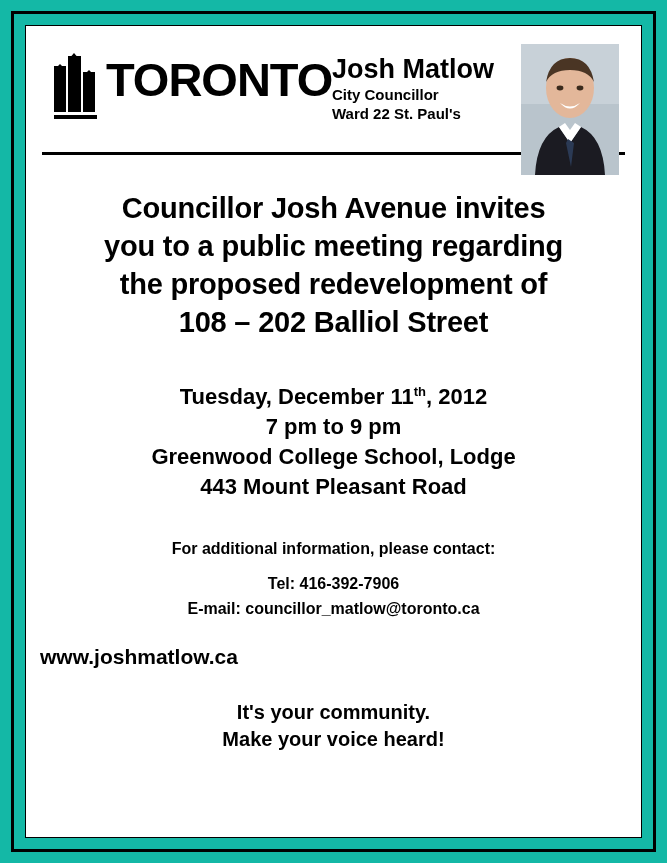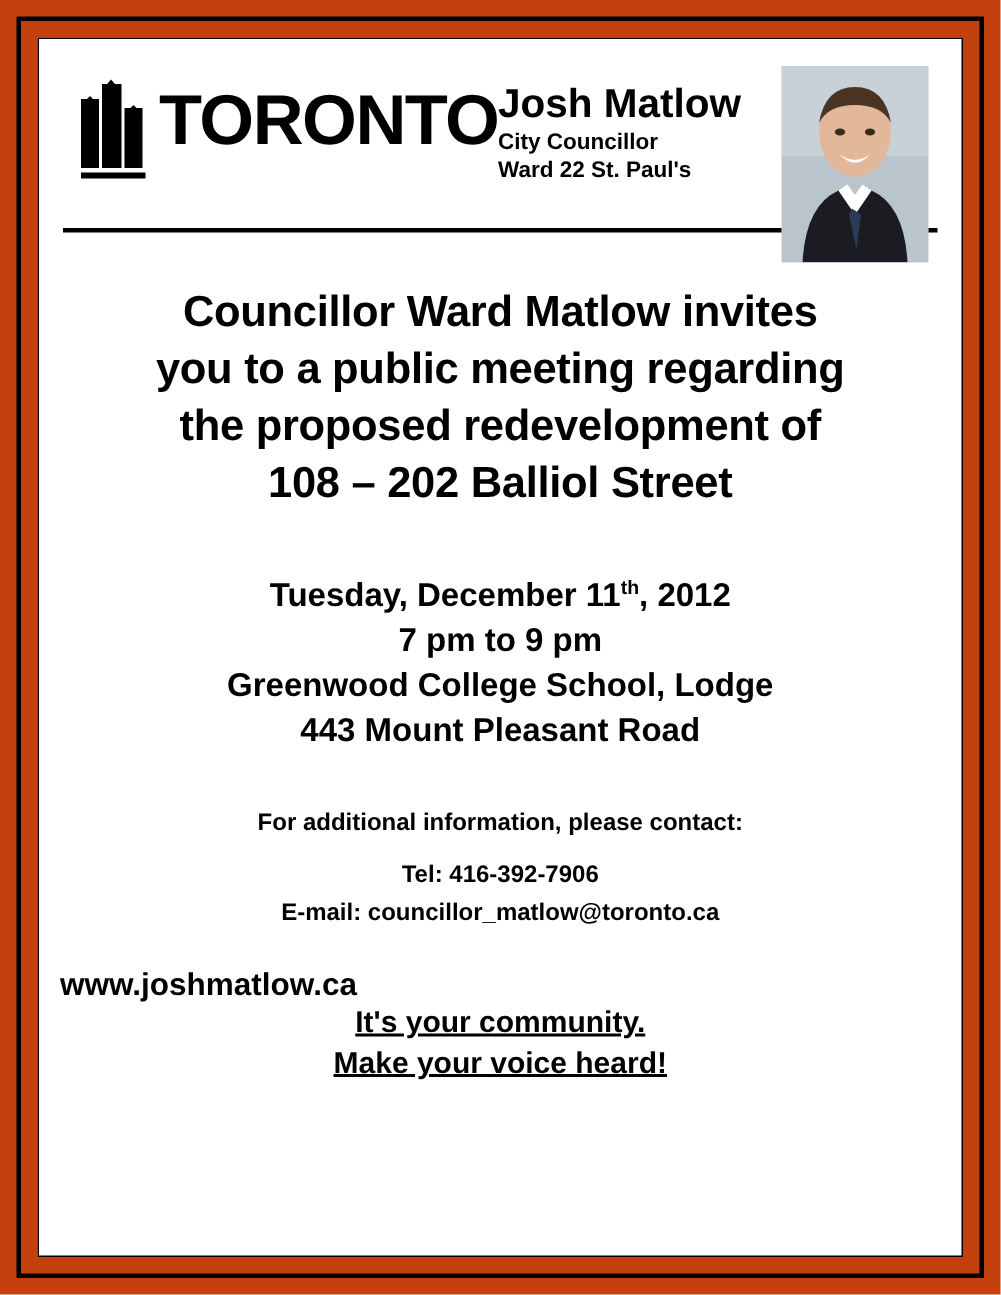--- a/index.html
+++ b/index.html
@@ -11,21 +11,21 @@
     width: 667px;
     height: 863px;
     font-family: "Liberation Sans", sans-serif;
     color: #000000;
     overflow: hidden;
   }
   .page {
     position: relative;
     width: 667px;
     height: 863px;
-    background: #c2410c;
+    background: #14b8a6;
     box-sizing: border-box;
   }
   .outer-border {
     position: absolute;
     left: 11px;
     top: 11px;
     width: 645px;
     height: 841px;
     border: 3px solid #000000;
     box-sizing: border-box;
@@ -177,25 +177,25 @@
     line-height: 25px;
   }
   .contact .spacer { height: 10px; }
   .website {
     margin-top: 24px;
     text-align: left;
     font-size: 21px;
     font-weight: bold;
   }
   .closing {
+    margin-top: 30px;
     text-align: center;
     font-size: 20px;
     font-weight: bold;
     line-height: 27px;
-    text-decoration: underline;
   }
 </style>
 </head>
 <body>
 
 <div class="page">
   <div class="outer-border"></div>
   <div class="inner-border"></div>
 
   <div class="content">
@@ -231,21 +231,21 @@
           <ellipse cx="59" cy="44" rx="3.4" ry="2.4" fill="#3a2a1c"></ellipse>
           <path d="M39 59 q10 7 20 0 q-10 11 -20 0z" fill="#ffffff"></path>
           <path d="M14 131 q2 -38 24 -48 l11 16 l11 -16 q22 10 24 48 z" fill="#1b1b22"></path>
           <path d="M38 83 l11 16 l11 -16 l-6 -4 l-5 7 l-5 -7 z" fill="#ffffff"></path>
           <path d="M47 95 l6 4 l-3 24 l-5 -24 z" fill="#2b3a55"></path>
         </svg>
       </div>
     </div>
 
     <div class="headline">
-      <div>Councillor Ward Matlow invites</div>
+      <div>Councillor Josh Avenue invites</div>
       <div>you to a public meeting regarding</div>
       <div>the proposed redevelopment of</div>
       <div>108 – 202 Balliol Street</div>
     </div>
 
     <div class="details">
       <div>
         <span>Tuesday, December 11</span><sup>th</sup><span>, 2012</span>
       </div>
       <div>7 pm to 9 pm</div>

